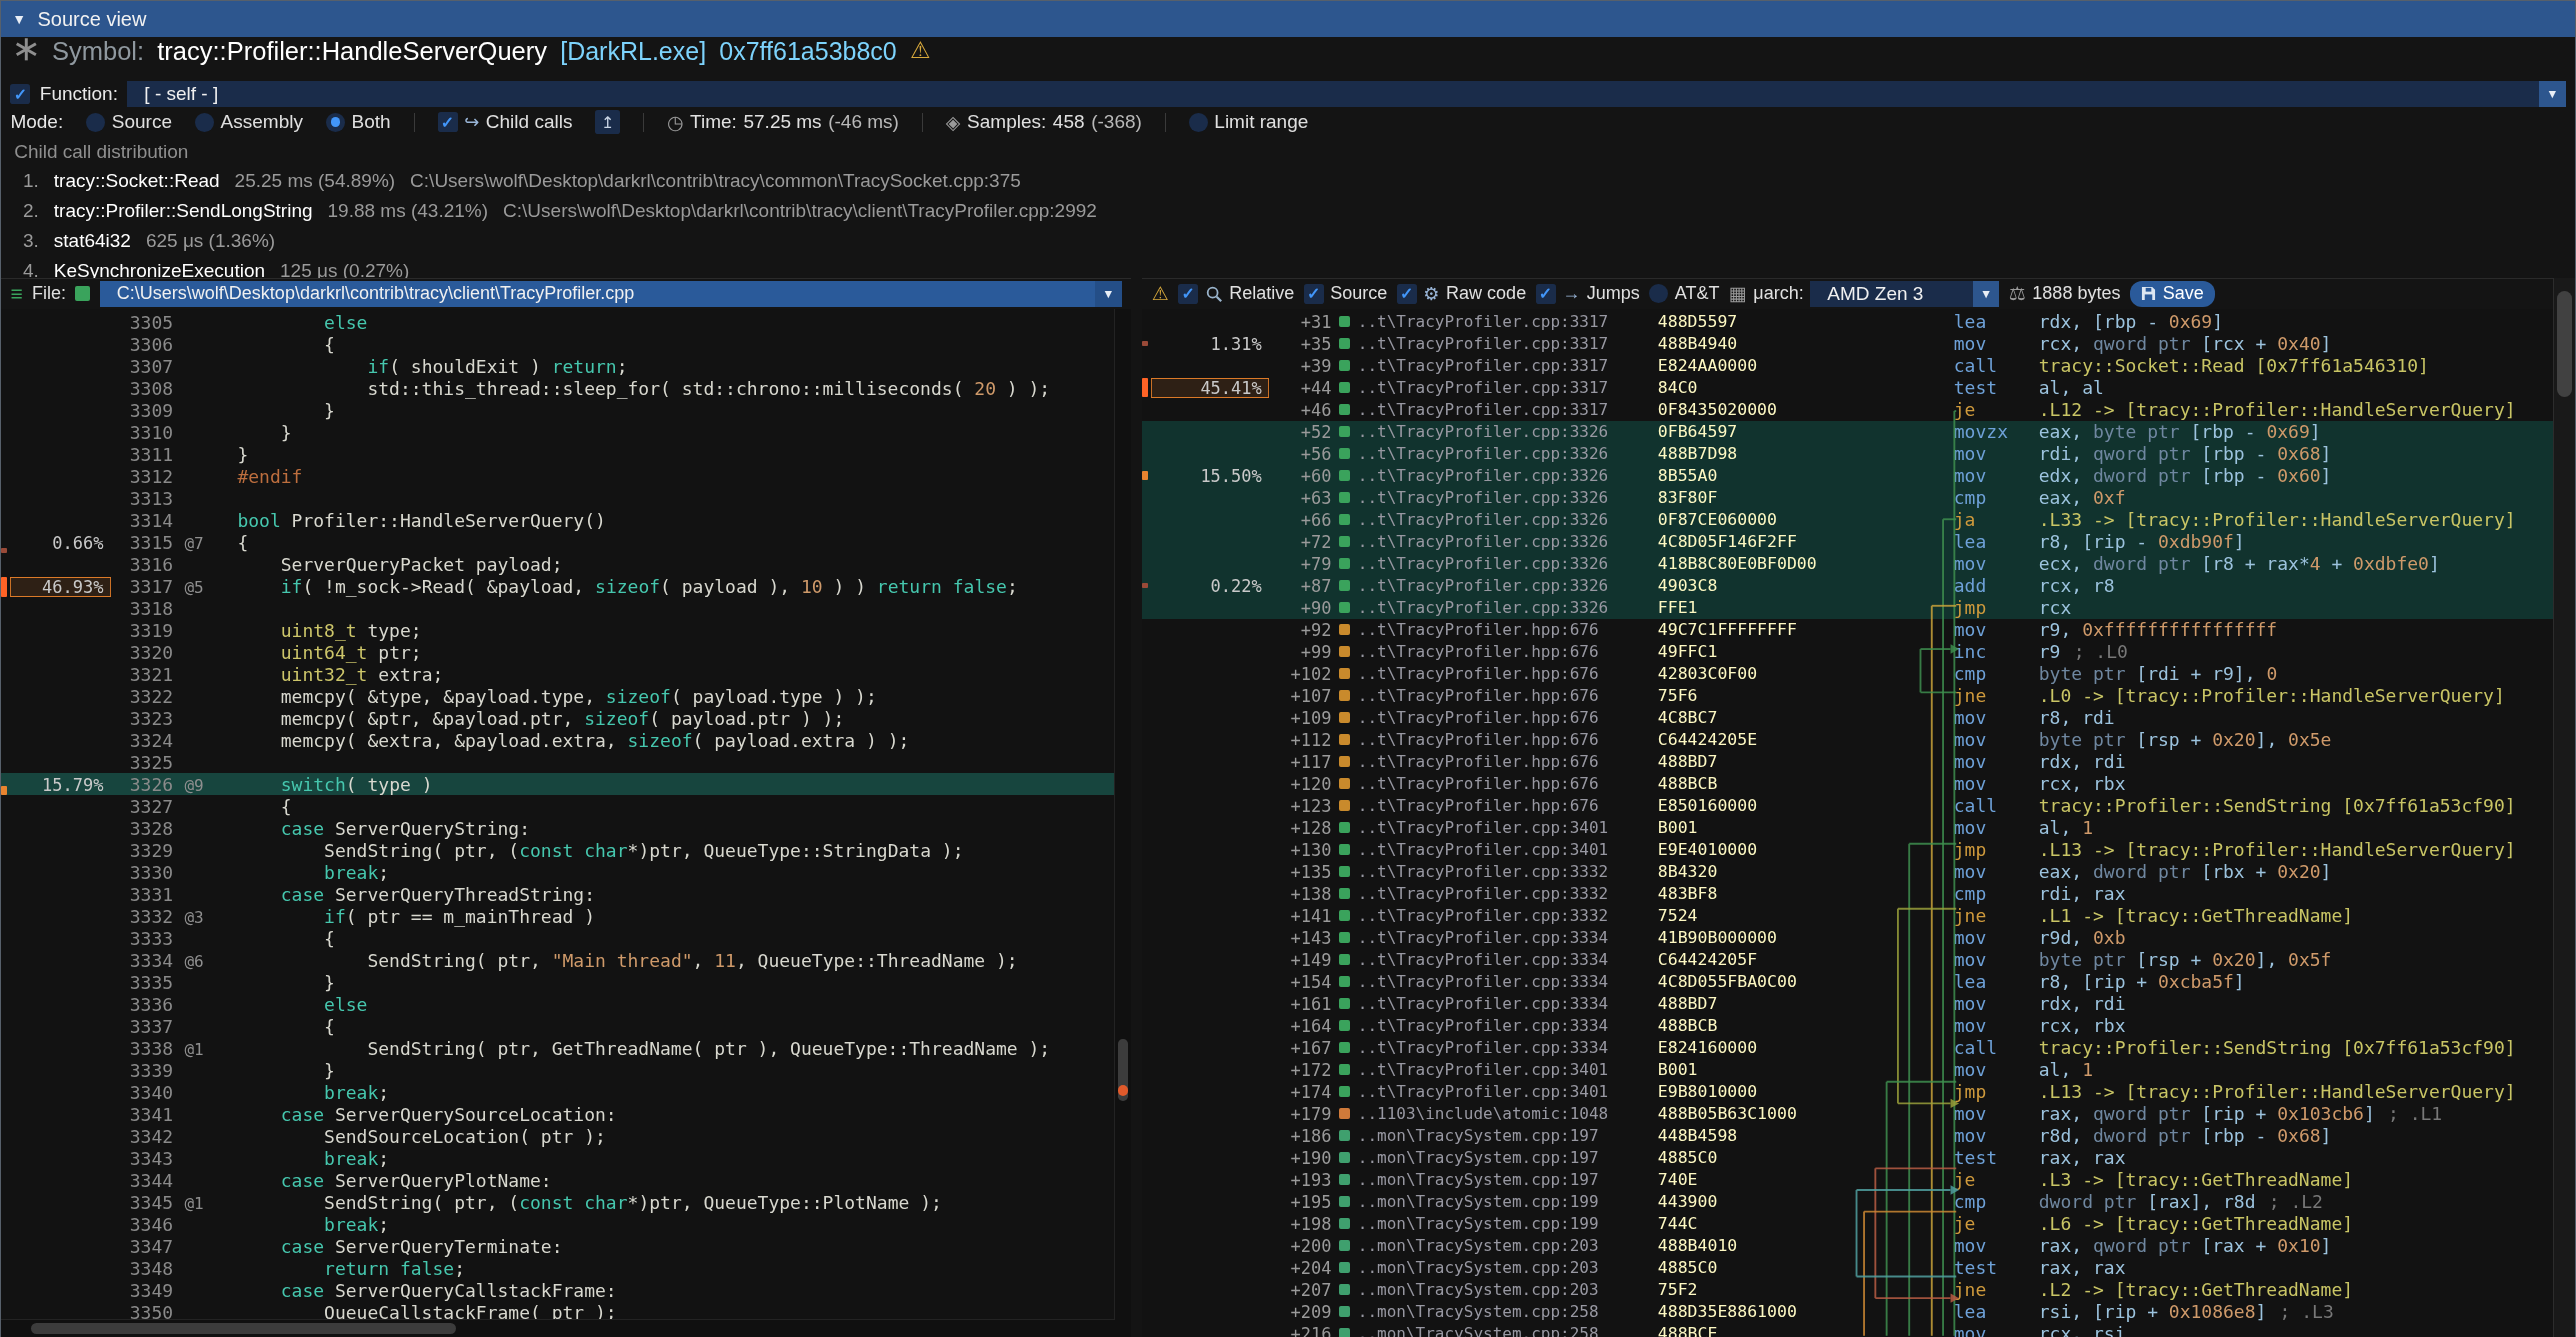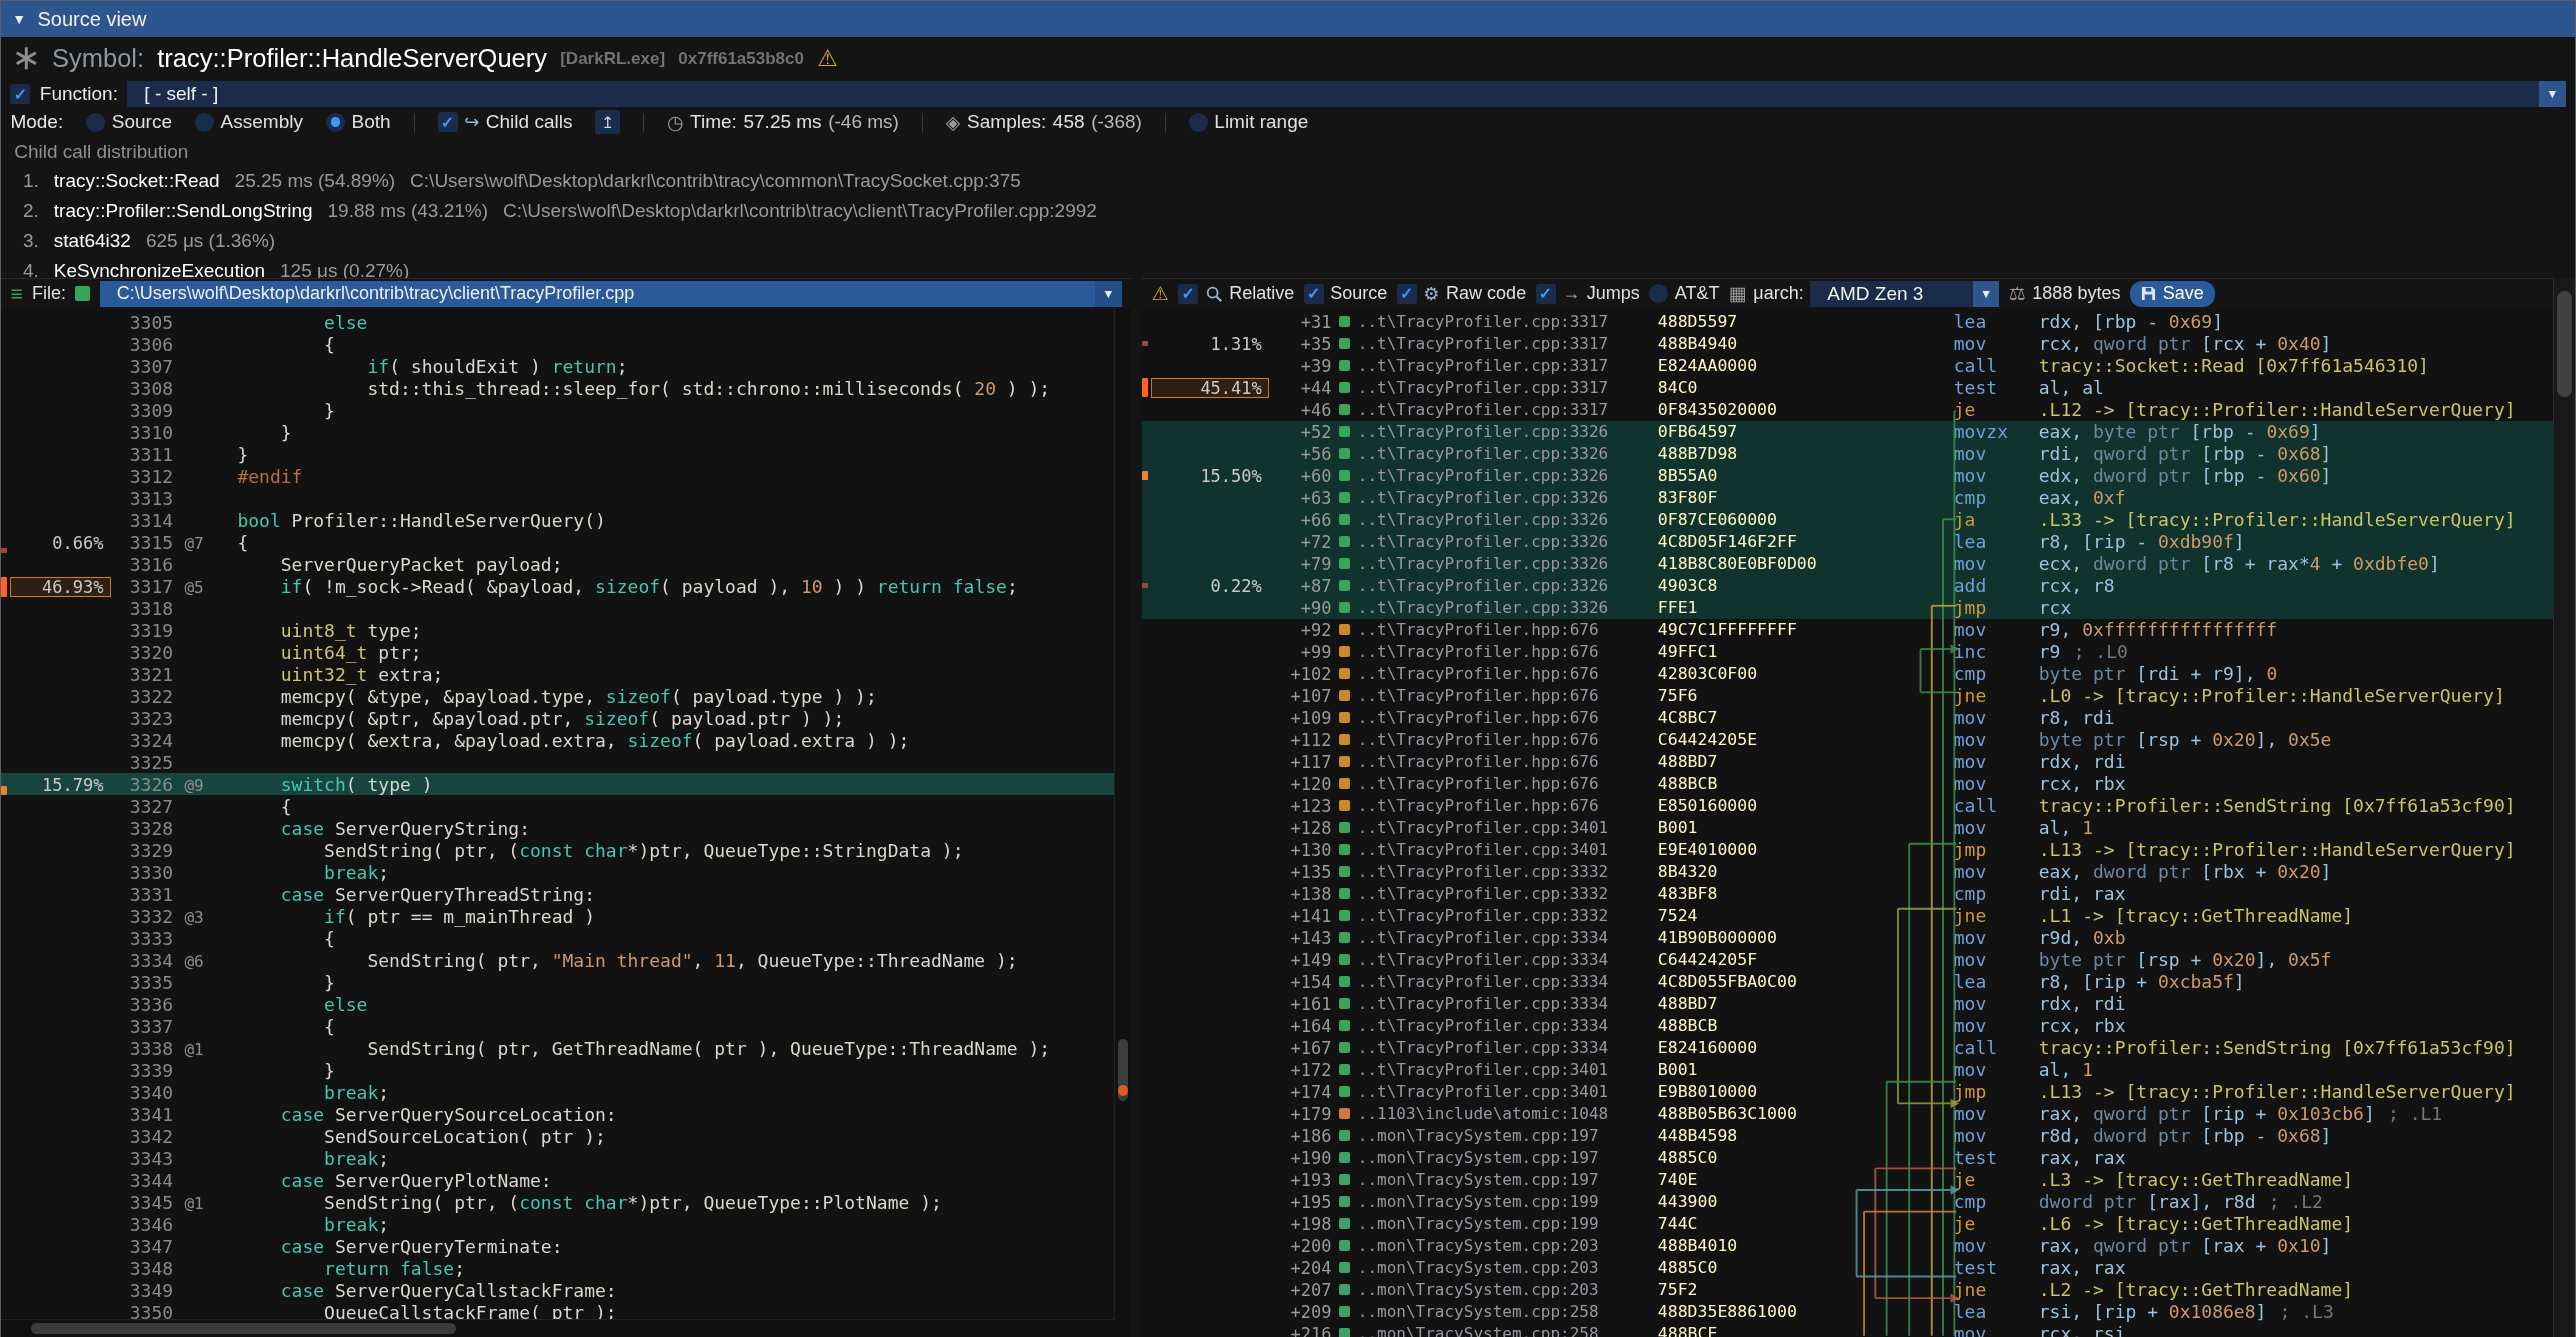--- a/index.html
+++ b/index.html
@@ -5,25 +5,25 @@
   html,body{margin:0;padding:0;background:#0b0b0b;}
   body{width:2576px;height:1338px;overflow:hidden;font-family:"Liberation Sans",sans-serif;color:#e0e0e0;}
   .window{width:2576px;height:1338px;box-sizing:border-box;border:0.9px solid #57606b;background:#141414;position:relative;display:flex;flex-direction:column;}
 
   
   .titlebar{height:36px;background:#2d568e;display:flex;align-items:center;gap:11.3px;padding:0 11.3px;flex:none;}
   .titlebar .tri{color:#e8eef6;font-size:14px;}
   .titlebar .ttl{font-size:20px;color:#f2f2f2;}
 
   
-  .sym-row{height:43px;display:flex;align-items:center;gap:13.2px;padding:0 13.2px;flex:none;}
+  .sym-row{height:43px;display:flex;gap:13.2px;padding:0 13.2px;flex:none;}
   .sym-ico{width:24.6px;height:24.6px;flex:none;}
   .sym-label{font-size:25.5px;color:#8f989f;}
   .sym-name{font-size:25.5px;color:#ffffff;}
-  .sym-mod,.sym-addr{font-size:17px;color:#737373;font-weight:bold;}
+  .sym-mod,.sym-addr{font-size:25px;color:#7dd3fc;}
   .warn{color:#d8a93c;font-size:23px;}
 
   
   .chk{width:20px;height:20px;background:#1a2c4a;border-radius:2.8px;display:flex;align-items:center;justify-content:center;flex:none;}
   .chk .ck{color:#4296f9;font-size:16px;font-weight:bold;}
   .radio{width:19px;height:19px;background:#1a2c4a;border-radius:50%;flex:none;position:relative;}
   .radio.on::after{content:"";position:absolute;left:4.7px;top:4.7px;width:9.4px;height:9.4px;border-radius:50%;background:#4296f9;}
   .vsep{width:0.9px;height:19px;background:#3a3a3a;flex:none;}
   .combo{background:#1a2c4a;display:flex;align-items:center;position:relative;height:26.4px;}
   .combo .cval{padding:0 17px;font-size:19px;color:#f0f0f0;white-space:nowrap;}

